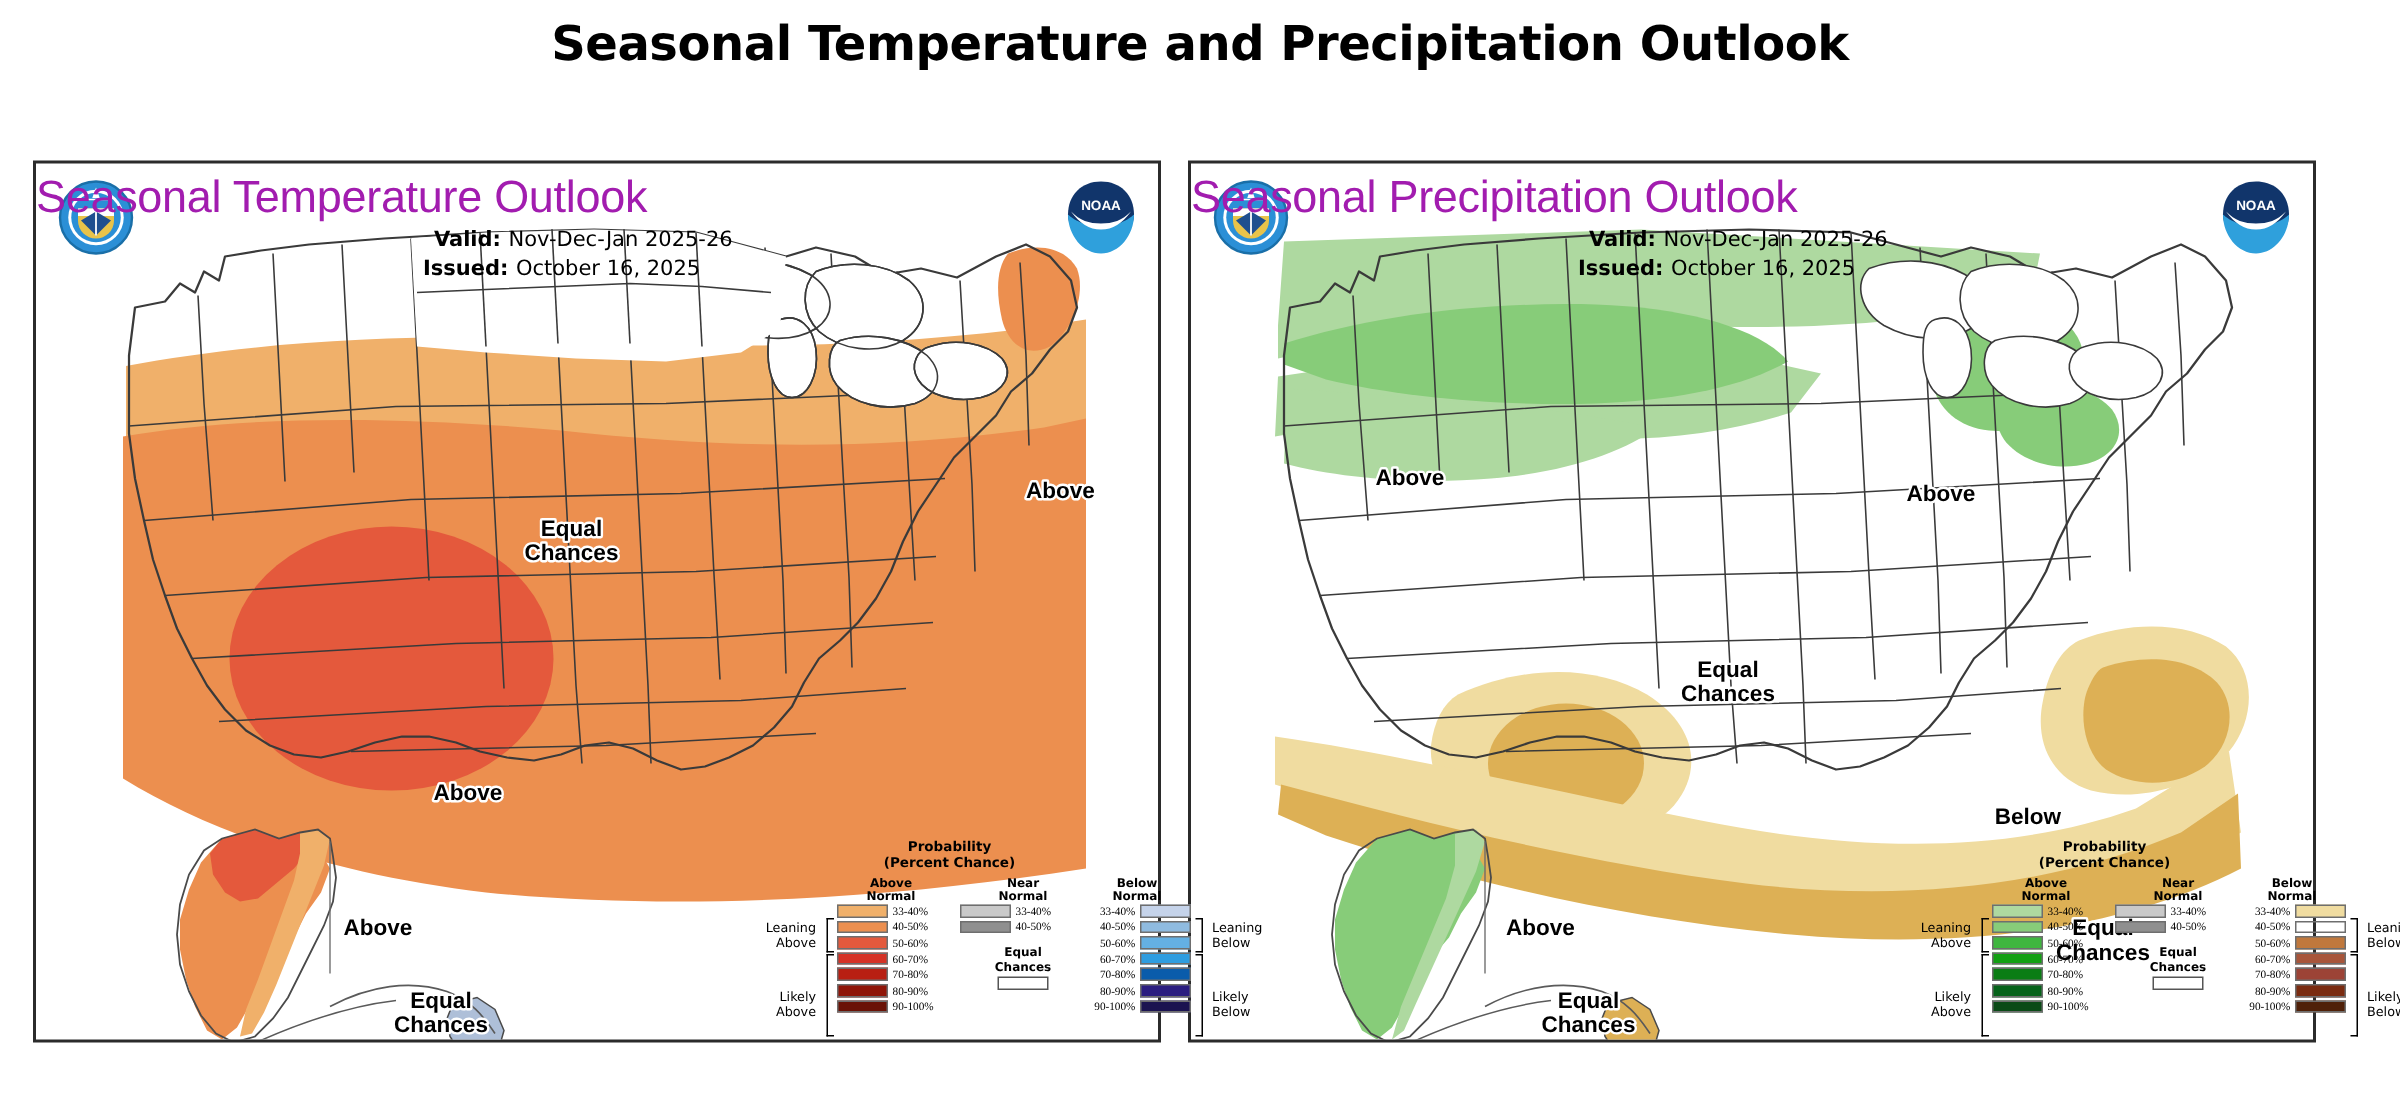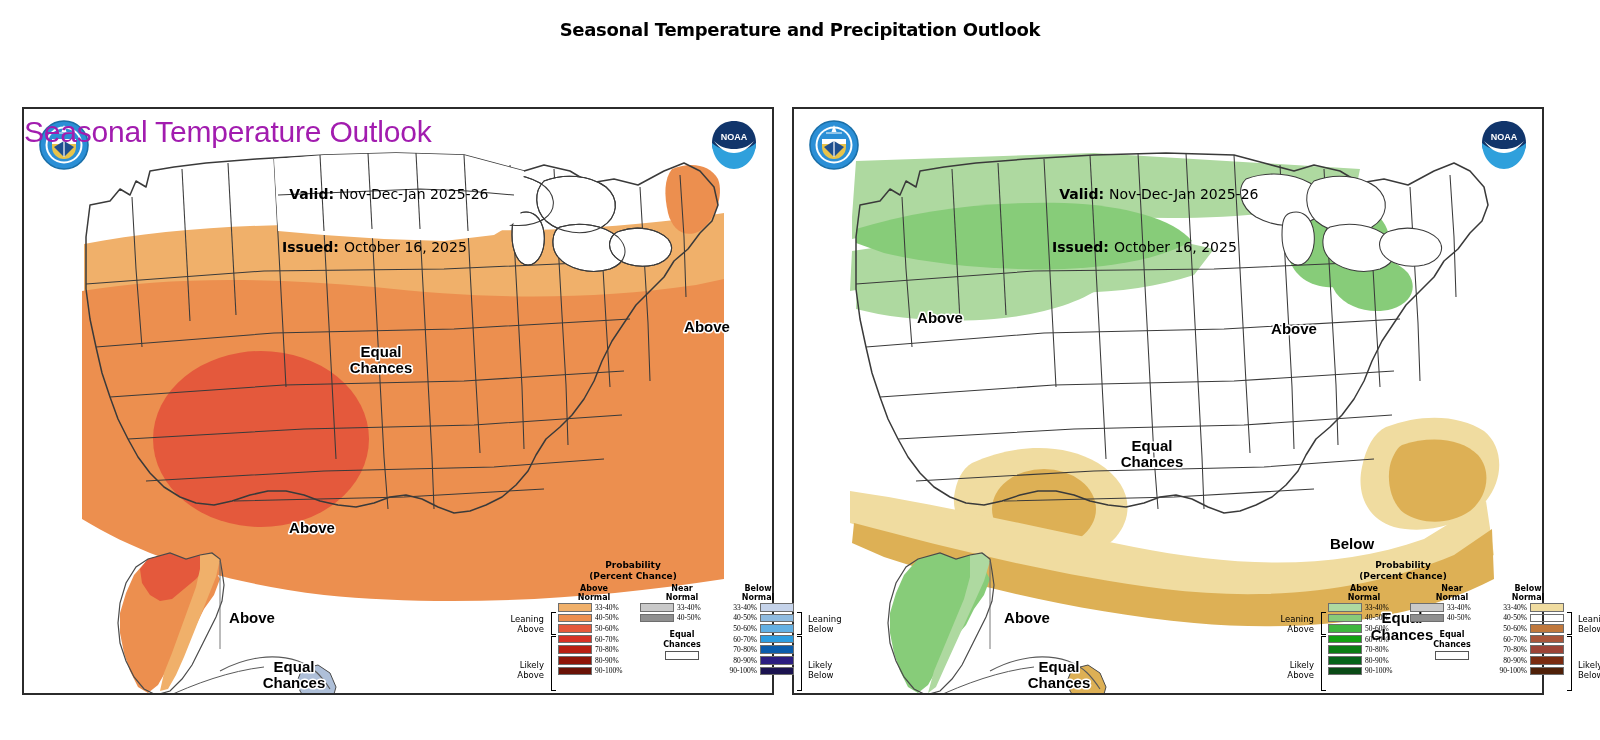--- a/index.html
+++ b/index.html
@@ -11,21 +11,21 @@
   }
   #root{position:relative;width:1600px;height:740px;}
 
   
   .page-title{
     position:absolute;left:0;top:14px;width:1600px;
     text-align:center;
     font-family:"DejaVu Sans", sans-serif;
     font-weight:bold;color:#000;
   }
-  .page-title .ln1{font-size:18px;line-height:31px;letter-spacing:-0.3px;}
+  .page-title .ln1{font-size:32px;line-height:31px;letter-spacing:-0.3px;}
   .page-title .ln2{font-size:24px;line-height:31px;letter-spacing:-0.3px;}
 
   
   .panel{
     position:absolute;top:107px;width:752px;height:588px;
     background:#fff;border:2px solid #2b2b2b;box-sizing:border-box;
   }
   #panel-temp{left:22px;}
   #panel-precip{left:792px;}
 
@@ -37,21 +37,21 @@
     font-size:30px;font-weight:normal;color:#a21caf;
     letter-spacing:-0.2px;
   }
   .meta{
     position:absolute;left:258px;top:42px;
     font-family:"DejaVu Sans", sans-serif;font-size:14px;color:#000;
     line-height:19px;white-space:nowrap;
   }
   .meta .k{font-weight:bold;}
   .meta .v{font-weight:normal;}
-  .meta-row{display:block;margin-top:34px;}
+  .meta-row{display:block;}
   .meta .k{display:inline-block;min-width:52px;text-align:right;margin-right:5px;}
 
   
   .logo{position:absolute;top:8px;}
   .logo-nws{left:12px;}
   .logo-noaa{right:10px;}
 
   
   .mapsvg{position:absolute;left:0;top:0;width:752px;height:588px;}
 
@@ -389,20 +389,21 @@
       <path d="M20,16 l16,0" stroke="#ffffff" stroke-width="1" fill="none"></path>
     </svg>
 
     <svg class="logo logo-noaa" width="56" height="56" viewBox="0 0 56 56">
       <path d="M28,4 C41,4 50,13 50,26 C50,30 49,33 47,36 L9,36 C7,33 6,30 6,26 C6,13 15,4 28,4 Z" fill="#11356b"></path>
       <path d="M6,26 C6,40 16,52 28,52 C40,52 50,40 50,26 C50,26 42,34 28,34 C14,34 6,26 6,26 Z" fill="#2fa0dc"></path>
       <path d="M8,24 C14,32 20,36 28,36 C36,36 42,32 48,24 C42,30 36,32 28,32 C20,32 14,30 8,24 Z" fill="#ffffff"></path>
       <text x="28" y="23" font-family="Liberation Sans, sans-serif" font-size="9" font-weight="bold" fill="#ffffff" text-anchor="middle">NOAA</text>
     </svg>
 
+    <div class="map-title">Seasonal Precipitation Outlook</div>
 
     <div class="meta">
       <span class="meta-row">
         <span class="k">Valid:</span><span class="v">Nov-Dec-Jan 2025-26</span>
       </span>
       <span class="meta-row">
         <span class="k">Issued:</span><span class="v">October 16, 2025</span>
       </span>
     </div>
 

